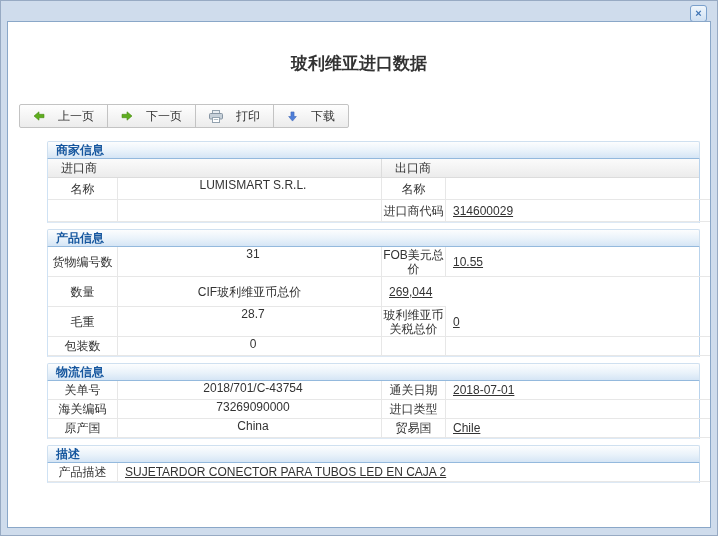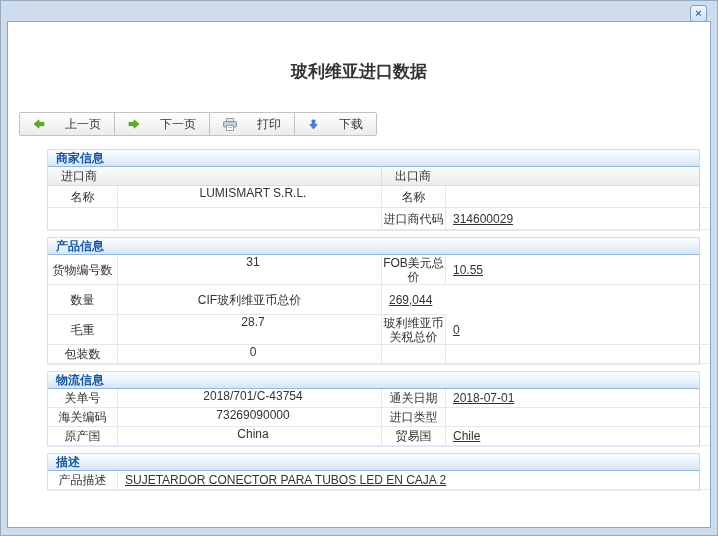--- a/index.html
+++ b/index.html
@@ -27,33 +27,33 @@
     line-height: 14px; text-align: center;
     cursor: pointer;
   }
   .panel {
     position: absolute; left: 6px; right: 6px; top: 20px; bottom: 7px;
     background: #fff;
     border: 1px solid #8aa7c8;
     overflow: hidden;
   }
   .title {
-    margin-top: 40px;
+    margin-top: 32px;
     text-align: center;
     font-size: 17px; font-weight: bold; color: #333;
     height: 20px; line-height: 20px;
   }
   
   .toolbar {
     margin: 30px 0 0 11px;
     display: inline-flex;
   }
   .tb-btn {
     display: inline-flex; align-items: center; justify-content: center;
-    gap: 20px;
+    gap: 13px;
     height: 24px; padding: 0 13px;
     background: linear-gradient(#fefefe, #ececec);
     border: 1px solid #c3c3c3;
     margin-left: -1px;
     font-size: 12px; color: #333;
     cursor: pointer; white-space: nowrap;
   }
   .tb-btn:first-child { margin-left: 0; border-radius: 2px 0 0 2px; }
   .tb-btn:last-child { border-radius: 0 2px 2px 0; align-items: center; }
   .ticon { flex: 0 0 auto; display: block; }

